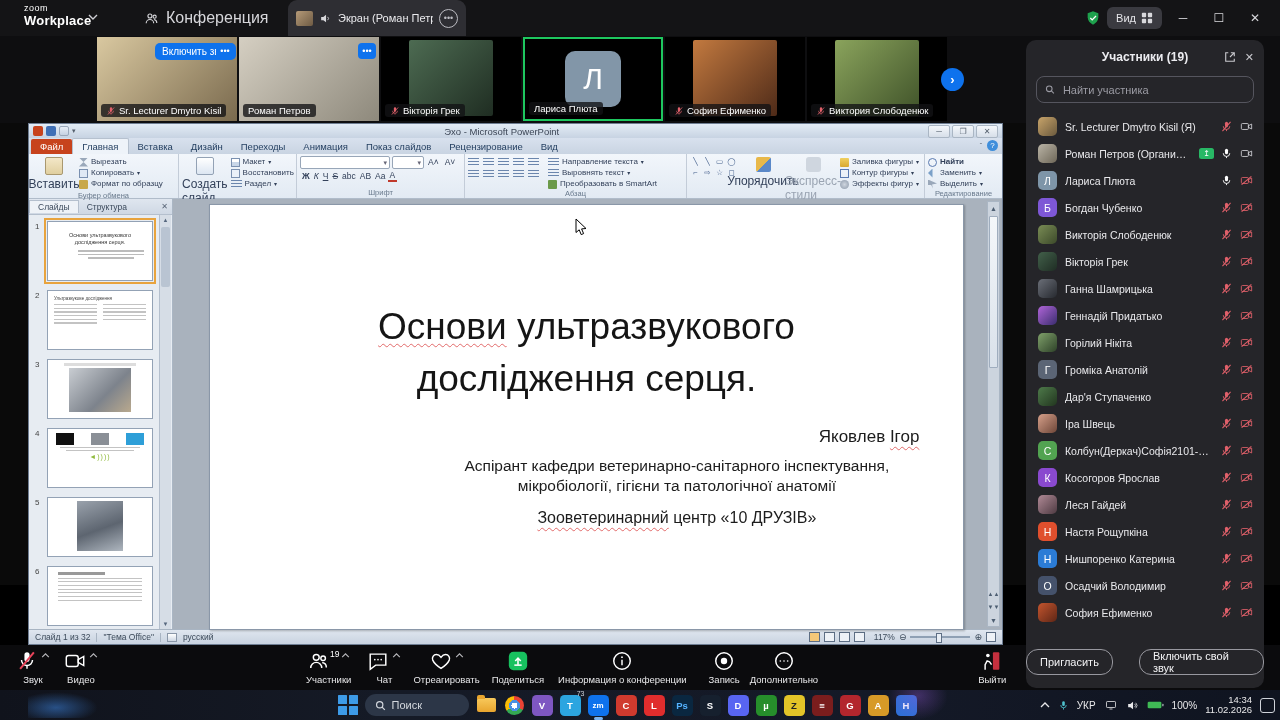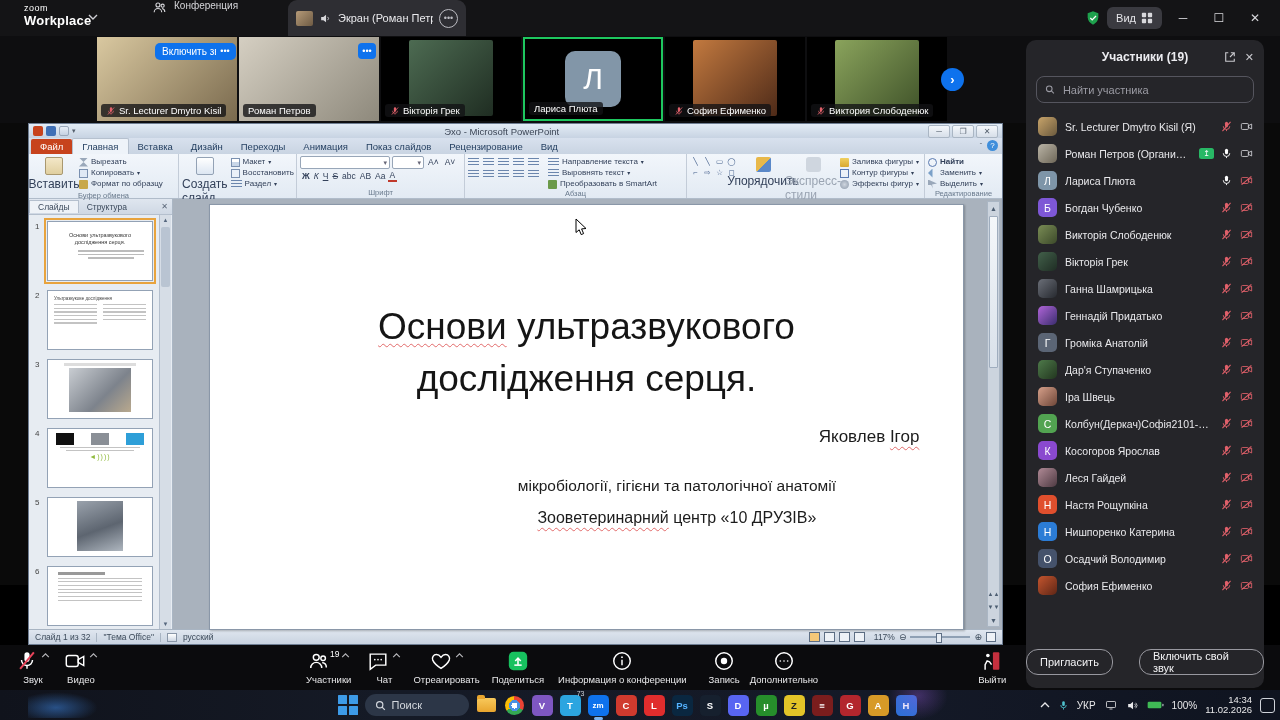--- a/index.html
+++ b/index.html
@@ -5,21 +5,21 @@
   html,body{margin:0;padding:0;width:1280px;height:720px;overflow:hidden;background:#000;
     font-family:"Liberation Sans","DejaVu Sans",sans-serif;-webkit-font-smoothing:antialiased;}
   svg{display:block;}
 
   
   #titlebar{position:absolute;top:0;left:0;width:1280px;height:36px;background:#141416;z-index:3;}
   .zlogo{position:absolute;left:24px;top:4px;color:#fff;line-height:1;}
   .zlogo .lt{font-size:9px;letter-spacing:.5px;}
   .zlogo .lb{font-size:13px;font-weight:700;letter-spacing:.2px;margin-top:1px;}
   .zlogo-chev{position:absolute;left:88px;top:14px;}
-  .tab-meet{position:absolute;left:144px;top:0;height:36px;display:flex;align-items:flex-start;gap:7px;color:#d6d6da;font-size:10px;padding:0 8px;}
+  .tab-meet{position:absolute;left:136px;top:0;height:36px;display:flex;align-items:center;gap:7px;color:#d6d6da;font-size:16px;padding:0 8px;}
   .tab-screen{position:absolute;left:288px;top:0;height:36px;width:178px;background:#2e2e33;border-radius:9px 9px 0 0;display:flex;align-items:center;gap:6px;padding:0 8px;box-sizing:border-box;color:#e9e9ec;font-size:11px;}
   .tab-thumb{width:17px;height:15px;border-radius:2px;background:linear-gradient(135deg,#b59a78,#6e5b44);flex:none;}
   .tab-screen .lbl{white-space:nowrap;overflow:hidden;flex:1;}
   .tab-ellipsis{width:17px;height:17px;border:1.2px solid #bcbcc2;border-radius:50%;color:#bcbcc2;font-size:9px;display:flex;align-items:center;justify-content:center;flex:none;}
   .tb-right{position:absolute;right:0;top:0;height:36px;display:flex;align-items:center;gap:6px;padding-right:10px;}
   .view-pill{display:flex;align-items:center;gap:5px;background:#3a3a40;border-radius:6px;height:22px;padding:0 9px;color:#e4e4e8;font-size:11px;}
   .winbtn{width:30px;height:26px;display:flex;align-items:center;justify-content:center;color:#d8d8dc;font-size:12px;}
 
   
   #strip{position:absolute;top:36px;left:0;width:1280px;height:87px;background:#0e0e10;}
@@ -581,21 +581,21 @@
       </div>
 
       <div class="slide-area">
         <div class="slide">
           <div class="slide-title">
             <span class="sq">Основи</span><span> ультразвукового</span><br>
             <span>дослідження серця.</span>
           </div>
           <div class="slide-sub">
             <div class="sub-author"><span>Яковлев </span><span class="sq">Ігор</span></div>
-            <div class="sub-line"><br><span>мікробіології, гігієни та патологічної анатомії</span></div>
+            <div class="sub-line"><span>Аспірант кафедри ветеринарно-санітарного інспектування,</span><br><span>мікробіології, гігієни та патологічної анатомії</span></div>
             <div class="sub-center"><span class="sq">Зооветеринарний</span><span> центр «10 ДРУЗІВ»</span></div>
           </div>
         </div>
         <div class="vsb">
           <div class="ar">▲</div>
           <div class="vthumb"></div>
           <div class="dbl" style="bottom:26px;">▲▲</div>
           <div class="dbl" style="bottom:13px;">▼▼</div>
           <div class="ar" style="position:absolute;bottom:0;left:0;right:0;">▼</div>
         </div>
@@ -787,20 +787,41 @@
               <rect x="2.5" y="6.5" width="13" height="11" rx="2" fill="none" stroke="#e0606a" stroke-width="1.6"></rect>
               <path d="M15.5 10.5 21.5 7.5v9l-6-3z" fill="none" stroke="#e0606a" stroke-width="1.6"></path>
               <line x1="3" y1="19.5" x2="21" y2="4.5" stroke="#e0606a" stroke-width="2"></line>
             </svg>
           </span>
         </div>
       </div>
       <div class="p-row">
         <div class="p-avatar" style="background: linear-gradient(135deg, rgb(176, 101, 216), rgb(58, 45, 110));"></div>
         <div class="p-name">Геннадій Придатько</div>
+        <div class="p-icons">
+          <span class="pi">
+            <svg viewBox="0 0 24 24" width="100%" height="100%">
+              <rect x="9.2" y="3" width="5.6" height="10.5" rx="2.8" fill="#e0606a"></rect>
+              <path d="M6 11.5a6 6 0 0 0 12 0" fill="none" stroke="#e0606a" stroke-width="1.7"></path>
+              <line x1="12" y1="17.5" x2="12" y2="20.5" stroke="#e0606a" stroke-width="1.7"></line>
+              <line x1="4.5" y1="20.5" x2="19.5" y2="3.5" stroke="#e0606a" stroke-width="2"></line>
+            </svg>
+          </span>
+          <span class="pi cam">
+            <svg viewBox="0 0 24 24" width="100%" height="100%">
+              <rect x="2.5" y="6.5" width="13" height="11" rx="2" fill="none" stroke="#e0606a" stroke-width="1.6"></rect>
+              <path d="M15.5 10.5 21.5 7.5v9l-6-3z" fill="none" stroke="#e0606a" stroke-width="1.6"></path>
+              <line x1="3" y1="19.5" x2="21" y2="4.5" stroke="#e0606a" stroke-width="2"></line>
+            </svg>
+          </span>
+        </div>
+      </div>
+      <div class="p-row">
+        <div class="p-avatar" style="background: linear-gradient(135deg, rgb(127, 160, 106), rgb(46, 66, 41));"></div>
+        <div class="p-name">Горілий Нікіта</div>
         <div class="p-icons">
           <span class="pi">
             <svg viewBox="0 0 24 24" width="100%" height="100%">
               <rect x="9.2" y="3" width="5.6" height="10.5" rx="2.8" fill="#e0606a"></rect>
               <path d="M6 11.5a6 6 0 0 0 12 0" fill="none" stroke="#e0606a" stroke-width="1.7"></path>
               <line x1="12" y1="17.5" x2="12" y2="20.5" stroke="#e0606a" stroke-width="1.7"></line>
               <line x1="4.5" y1="20.5" x2="19.5" y2="3.5" stroke="#e0606a" stroke-width="2"></line>
             </svg>
           </span>
           <span class="pi cam">

